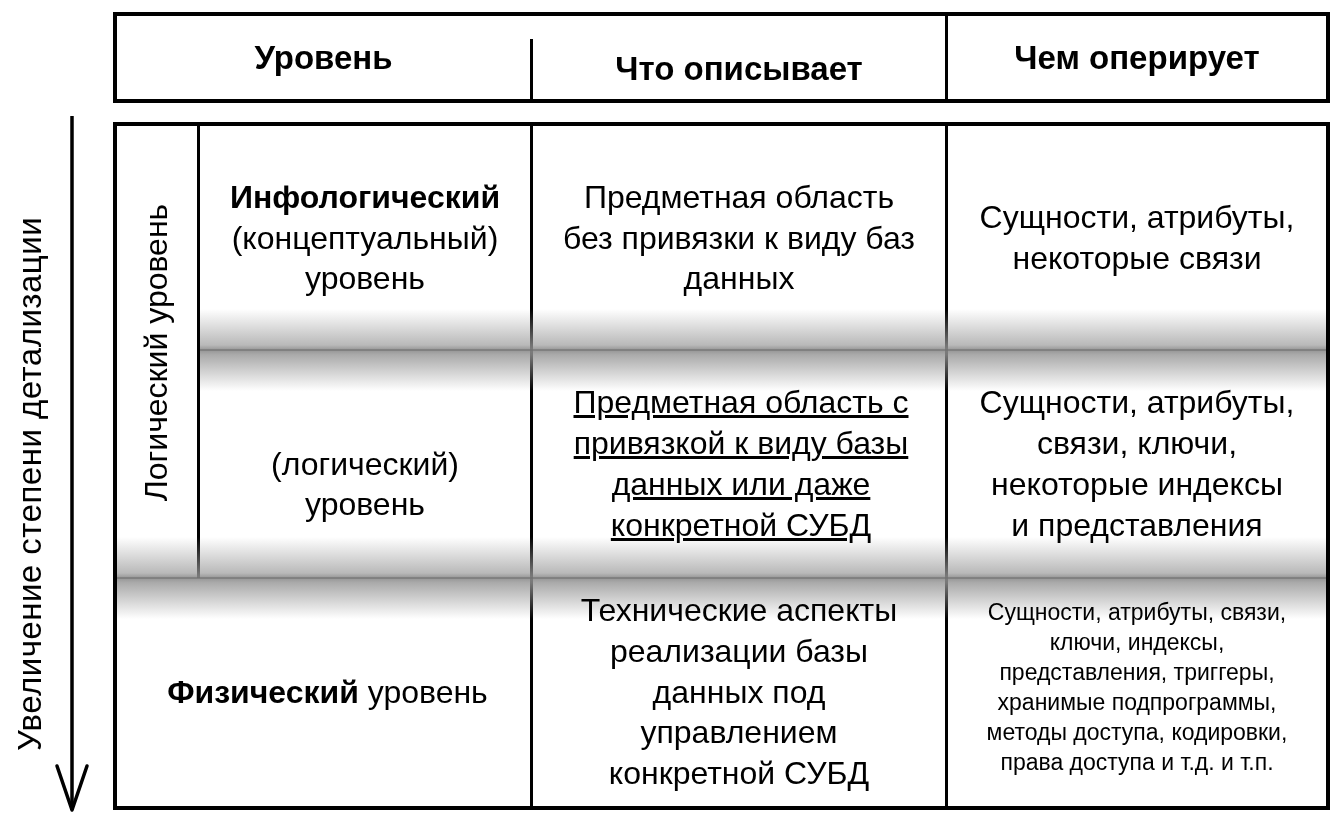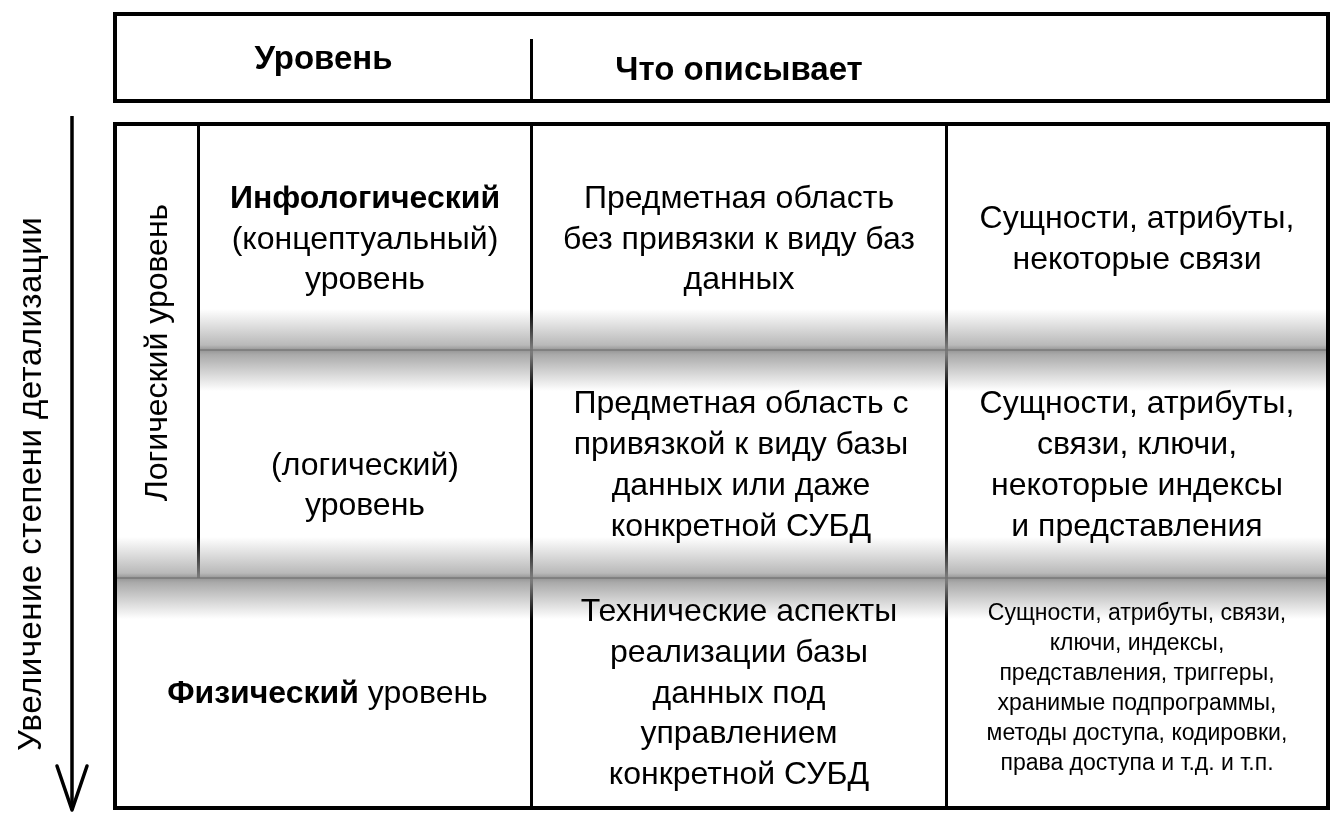--- a/index.html
+++ b/index.html
@@ -57,21 +57,21 @@
     position:absolute; z-index:3; display:flex; align-items:center;
     justify-content:center; text-align:center;
     font-size:32px; line-height:1.28; white-space:pre-line;
   }
   .label-cell { left:0; top:0; width:80px; height:452px; }
   .rot { transform:rotate(-90deg); white-space:nowrap; font-size:32px; }
   .r1l { left:83px;  top:0;     width:330px; height:224px; }
   .r1d { left:416px; top:0;     width:412px; height:224px;border-radius:14px; }
   .r1o { left:831px; top:0;     width:378px; height:224px; }
   .r2l { left:83px;  top:224px; width:330px; height:228px; }
-  .r2d { left:416px; top:224px; width:416px; height:228px; }
+  .r2d { left:416px; top:224px; width:416px; height:228px;text-decoration:underline; }
   .r2o { left:831px; top:224px; width:378px; height:228px; }
   .r3l { left:4px;     top:452px; width:413px; height:228px; }
   .r3d { left:416px; top:452px; width:412px; height:228px; }
   .r3o { left:831px; top:452px; width:378px; height:220px;
          font-size:23px; line-height:1.3; }
   .lvl-b { font-weight:bold;text-align:right; }
 </style>
 </head>
 <body>
 
@@ -79,20 +79,21 @@
 
   <svg class="side-arrow-svg" viewBox="0 0 110 835" xmlns="http://www.w3.org/2000/svg">
     <line x1="72" y1="116" x2="72" y2="810" stroke="#000" stroke-width="3.5"></line>
     <polyline points="57,766 72,810 87,766" fill="none" stroke="#000" stroke-width="3.5" stroke-linecap="round" stroke-linejoin="round"></polyline>
   </svg>
   <div class="side-label">Увеличение степени детализации</div>
 
   <div class="header-table">
     <div class="header-cell hc1">Уровень</div>
     <div class="header-cell hc2">Что описывает</div>
+    <div class="header-cell hc3">Чем оперирует</div>
   </div>
 
   <div class="main-table">
 
     <div class="vdiv vdiv-label"></div>
     <div class="vdiv vdiv-c1"></div>
     <div class="vdiv vdiv-c2"></div>
 
     <div class="band band1"></div>
     <div class="band band2"></div>

